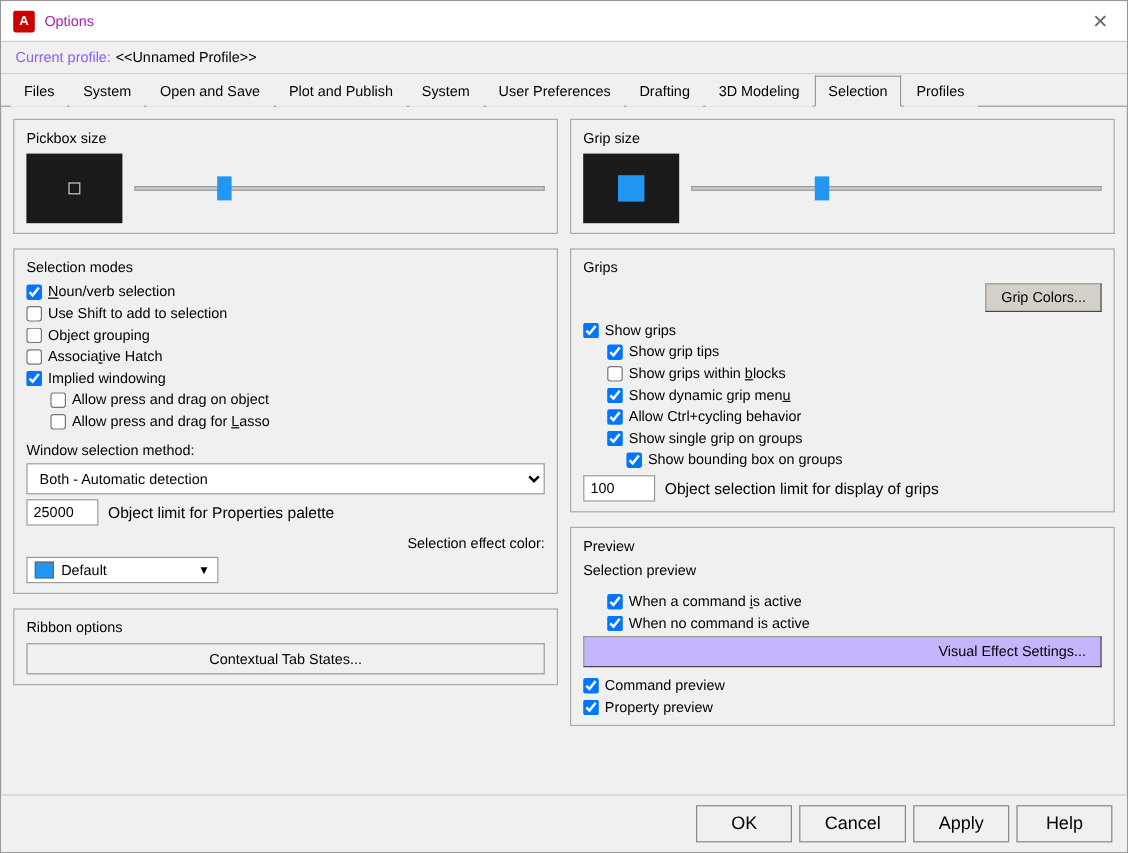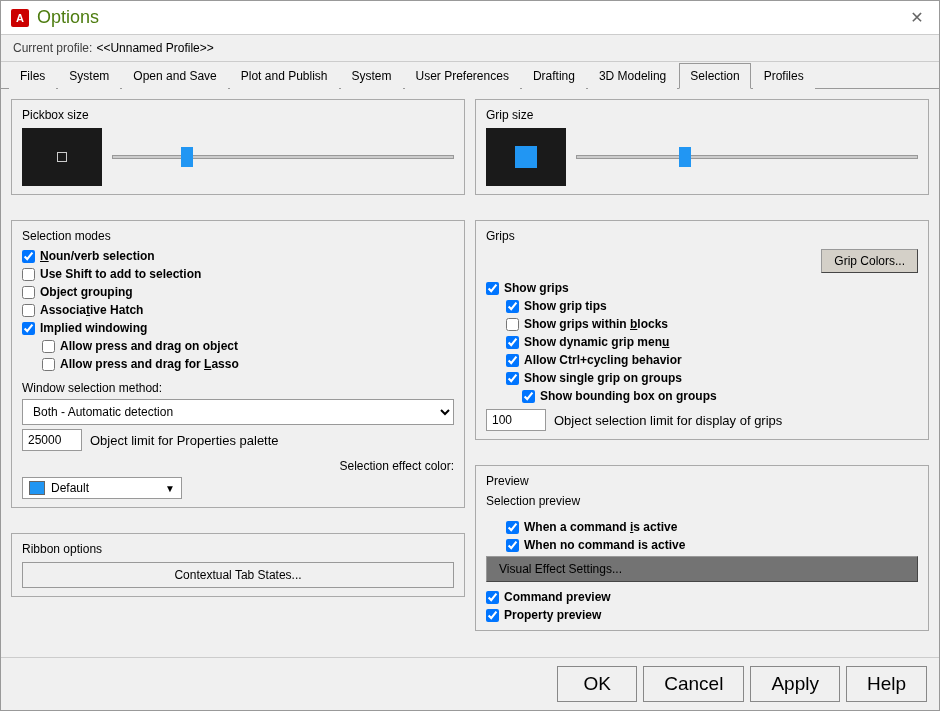--- a/index.html
+++ b/index.html
@@ -42,23 +42,23 @@
       background: #cc0000;
       border-radius: 2px;
       display: flex;
       align-items: center;
       justify-content: center;
       color: white;
       font-size: 11px;
       font-weight: bold;
     }
     .title-text {
-      font-size: 18px;
+      font-size: 12px;
       font-weight: normal;
-      color: #4d7c0f;
+      color: #a21caf;
     }
     .close-btn {
       width: 24px;
       height: 24px;
       display: flex;
       align-items: center;
       justify-content: center;
       cursor: pointer;
       font-size: 16px;
       color: #666;
@@ -67,21 +67,21 @@
     }
     .profile-bar {
       display: flex;
       align-items: center;
       padding: 6px 12px;
       background: #f0f0f0;
       gap: 4px;
       font-size: 12px;
       border-bottom: 1px solid #ccc;
     }
-    .profile-label { color: #404040; }
+    .profile-label { color: #8b5cf6; }
     .profile-value { font-weight: normal; }
     .drawing-section {
       display: flex;
       align-items: center;
       gap: 6px;
       margin-left: auto;
     }
     .tabs-bar {
       display: flex;
       background: #f0f0f0;
@@ -110,21 +110,21 @@
       display: flex;
       flex: 1;
       padding: 10px;
       gap: 10px;
       overflow: hidden;
     }
     .left-panel, .right-panel {
       flex: 1;
       display: flex;
       flex-direction: column;
-      gap: 25px;
+      gap: 12px;
     }
     .panel-section {
       border: 1px solid #aaa;
       padding: 8px 10px;
       background: #f0f0f0;
     }
     .section-title {
       font-size: 12px;
       font-weight: normal;
       margin-bottom: 6px;
@@ -179,21 +179,21 @@
       width: 13px;
       height: 13px;
       cursor: pointer;
     }
     .checkbox-item.indented {
       margin-left: 20px;
     }
     .checkbox-item.indented2 {
       margin-left: 36px;
     }
-    label { cursor: pointer; font-weight: bold; }
+    label { cursor: pointer; }
     .dropdown-row {
       display: flex;
       flex-direction: column;
       gap: 4px;
     }
     .dropdown-label { font-size: 12px; }
     select {
       width: 100%;
       padding: 4px 6px;
       font-size: 12px;
@@ -268,34 +268,34 @@
     .footer {
       display: flex;
       justify-content: flex-end;
       gap: 6px;
       padding: 8px 12px;
       border-top: 1px solid #ccc;
       background: #f0f0f0;
     }
     .footer-btn {
       padding: 6px 20px;
-      font-size: 19px;
+      font-size: 15px;
       border: 1px solid #888;
       background: #f0f0f0;
       cursor: pointer;
       min-width: 80px;
     }
     .visual-effect-btn {
       width: 100%;
       padding: 5px 12px;
       font-size: 12px;
       border: 1px outset #999;
-      background: #737373;
-      cursor: pointer;
-      text-align: left;
+      background: #c4b5fd;
+      cursor: pointer;
+      text-align: right;
       margin: 4px 0;
     }
     .sub-label {
       font-size: 12px;
       font-weight: normal;
     }
     .underline { text-decoration: underline; }
   </style>
 </head>
 <body>

